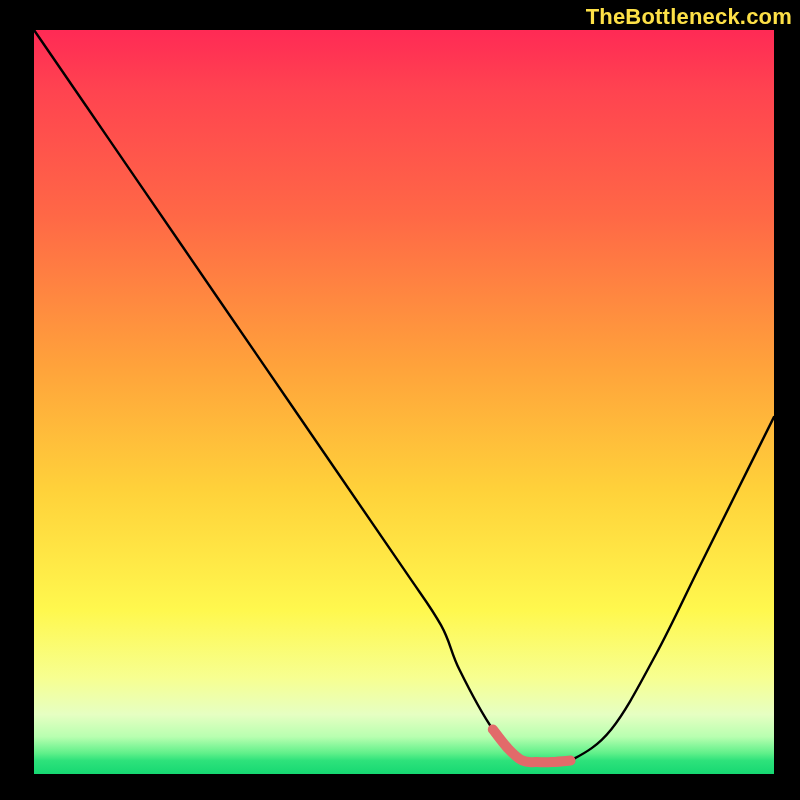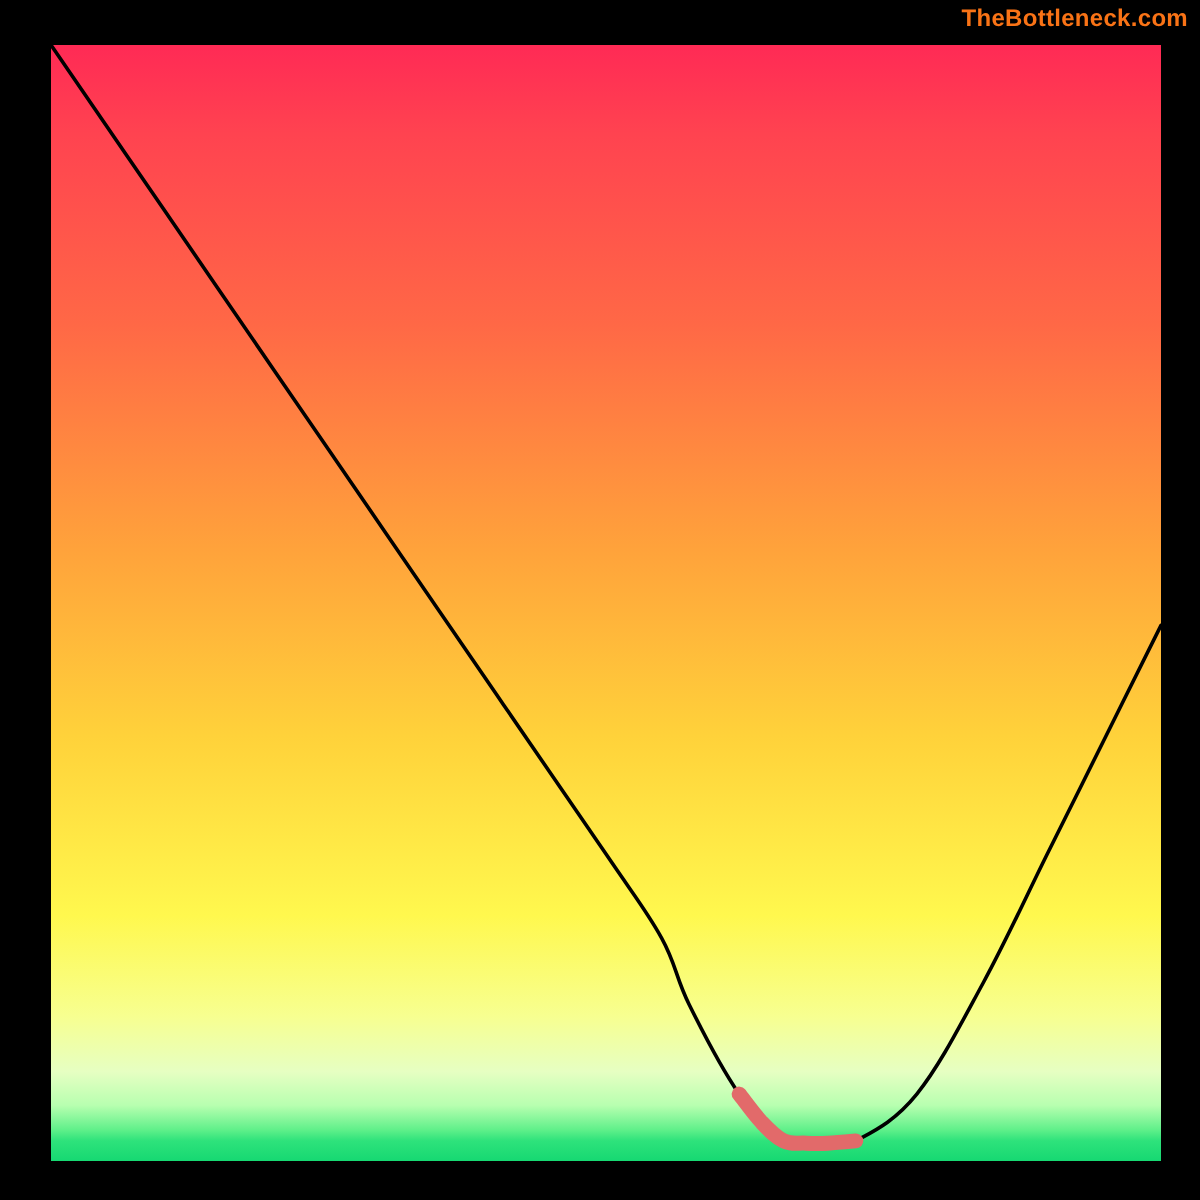--- a/index.html
+++ b/index.html
@@ -14,22 +14,22 @@
   .frame {
     position: relative;
     width: 800px;
     height: 800px;
     background: #000;
   }
   .watermark {
     position: absolute;
     top: 4px;
     right: 8px;
-    color: #f97316;
-    font-size: 16px;
+    color: #fde047;
+    font-size: 22px;
     font-weight: 600;
     letter-spacing: 0.2px;
     z-index: 5;
     user-select: none;
   }
   .plot-area {
     
     position: absolute;
     left: 34px;
     top: 30px;

